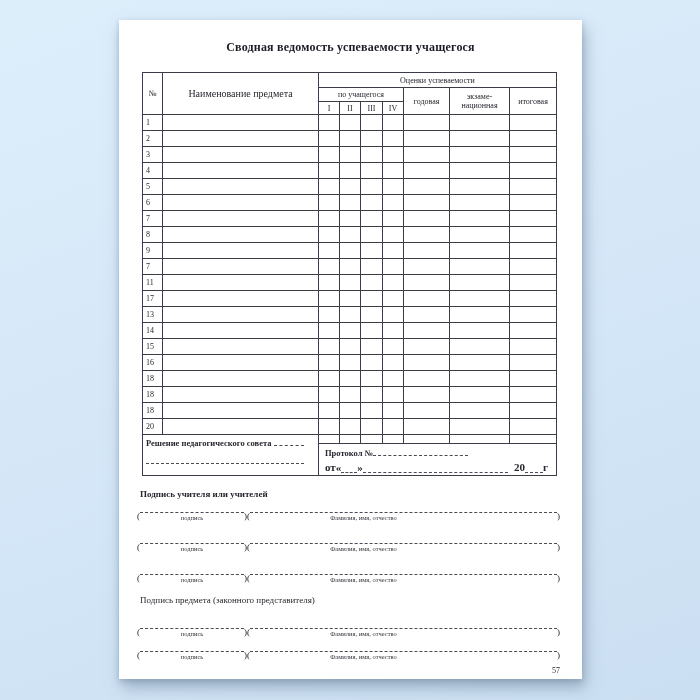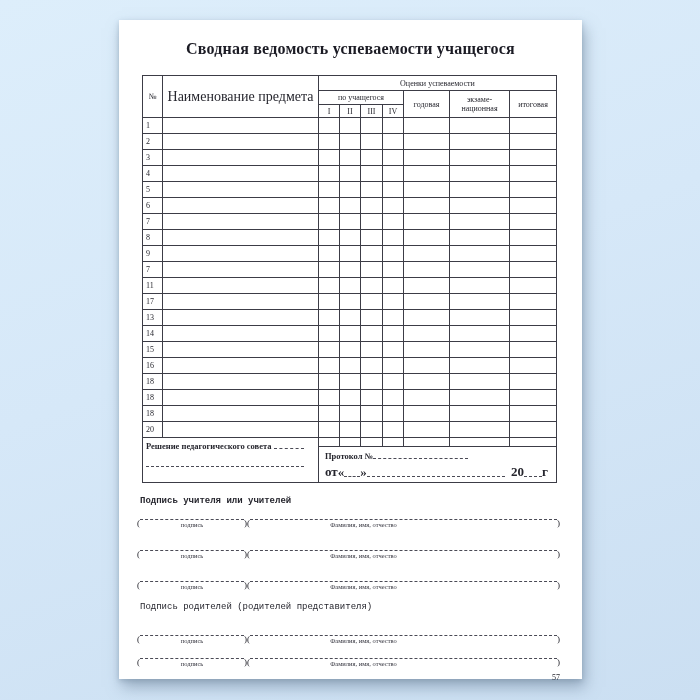--- a/index.html
+++ b/index.html
@@ -15,21 +15,21 @@
     left:119px;top:20px;
     width:463px;height:659px;
     background:#ffffff;
     box-shadow:3px 8px 14px rgba(105,128,152,.55), 0 2px 5px rgba(105,128,152,.35);
     color:#26262e;
     box-sizing:border-box;
   }
   .title{
     margin:20px 0 0 0;
     text-align:center;
-    font-size:16px;
+    font-size:12px;
     font-weight:bold;
     color:#1b1b24;
     letter-spacing:.2px;
   }
   
   table.grades{
     border-collapse:collapse;
     table-layout:fixed;
     width:414px;
     margin:17px 0 0 23px;
@@ -72,37 +72,36 @@
   td.protocol-cell{
     text-align:left !important;
     vertical-align:top !important;
     padding:3px 8px 2px 6px !important;
     height:26px;
     font-weight:bold;
   }
   .protocol-line1{font-size:8.5px;white-space:nowrap;}
   .protocol-line1 .blank{width:95px;}
   .protocol-line2{
-    font-size:13px;
+    font-size:11px;
     display:flex;
-    align-items:center;
+    align-items:flex-end;
     margin-top:3px;
     white-space:nowrap;
   }
   .protocol-line2 .b-short1{width:16px;}
   .protocol-line2 .b-long{flex:1;margin-right:6px;}
   .protocol-line2 .b-short2{width:18px;}
   
   .sig-area{margin:0 22px 0 18px;}
   .sig-heading{
     margin:13px 0 0 3px;
     font-size:9px;
     font-weight:bold;
     line-height:1.15;
-    font-family:Liberation Mono, monospace;
   }
   .sig-heading.regular{font-weight:normal;}
   .sig-row-slot{display:block;}
   .sig-row{
     display:flex;
     align-items:flex-end;
     font-size:9px;
     margin-top:13px;
   }
   .sig-row.first{margin-top:4px;}
@@ -148,21 +147,21 @@
           <col style="width:21px">
           <col style="width:22px">
           <col style="width:21px">
         <col style="width:46px">
           <col style="width:60px">
           <col style="width:47px">
       </colgroup>
       <thead>
         <tr class="h1">
           <td rowspan="3">№</td>
-          <td rowspan="3" style="font-size:14px">Наименование предмета</td>
+          <td rowspan="3" style="font-size:10px">Наименование предмета</td>
           <td colspan="7">Оценки успеваемости</td>
         </tr>
         <tr class="h2">
           <td colspan="4">по учащегося</td>
           <td rowspan="2">годовая</td>
           <td rowspan="2" class="prewrap">экзаме-
 национная</td>
           <td rowspan="2">итоговая</td>
         </tr>
         <tr class="h3">
@@ -469,21 +468,21 @@
     <span class="paren">)</span>
     <span class="paren">(</span>
     <span class="sig-seg seg-long sig-seg-wrap">
       <span class="seg-line"></span>
       <span class="seg-label">Фамилия, имя, отчество</span>
     </span>
     <span class="paren">)</span>
   </div>
 </div>
 
-      <div class="sig-heading regular" style="margin-top:12px">Подпись родителей (родителей представителя)</div>
+      <div class="sig-heading regular" style="margin-top:12px">Подпись предмета (законного представителя)</div>
       <div class="sig-row-slot">
   <div class="sig-row">
     <span class="paren">(</span>
     <span class="sig-seg seg-short sig-seg-wrap">
       <span class="seg-line"></span>
       <span class="seg-label">подпись</span>
     </span>
     <span class="paren">)</span>
     <span class="paren">(</span>
     <span class="sig-seg seg-long sig-seg-wrap">

